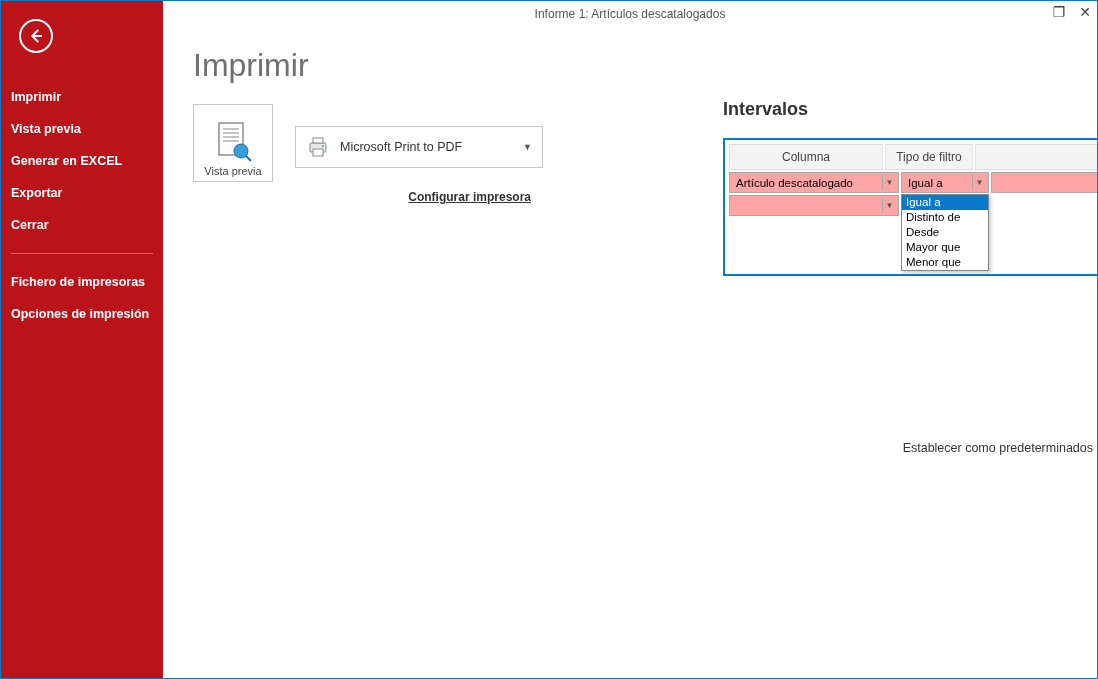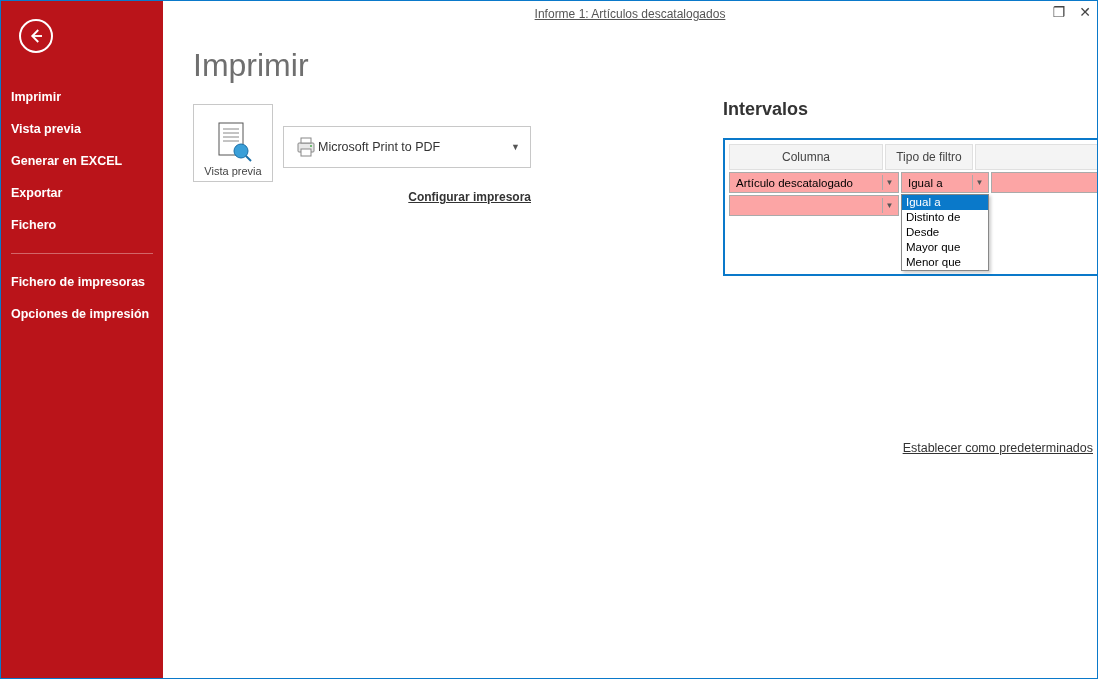--- a/index.html
+++ b/index.html
@@ -11,33 +11,33 @@
   .back-btn { width: 34px; height: 34px; border: 2px solid #fff; border-radius: 50%; margin: 0 0 28px 18px; display: flex; align-items: center; justify-content: center; cursor: pointer; }
   .back-btn svg { width: 18px; height: 18px; }
   .sidebar-item { font-size: 12.5px; font-weight: 600; padding: 9px 10px 9px 10px; cursor: pointer; }
   .sidebar-sep { height: 1px; background: rgba(255,255,255,.35); margin: 12px 10px 12px 10px; }
 
   
   .main { flex: 1; background: #fff; position: relative; }
 
   
   .titlebar { height: 26px; display: flex; justify-content: center; align-items: center; position: relative; }
-  .titlebar-title { font-size: 12px; color: #555; text-decoration: underline; }
+  .titlebar-title { font-size: 12px; color: #555; }
   .win-controls { position: absolute; right: 6px; top: 4px; display: flex; gap: 14px; }
   .win-controls span { font-size: 14px; color: #444; cursor: pointer; line-height: 1; }
 
   .content { padding: 20px 20px 0 30px; }
   .page-title { font-size: 32px; color: #6f6f6f; font-weight: 300; margin-bottom: 20px; }
 
   .print-row { display: flex; align-items: flex-start; gap: 10px; }
   .preview-box { width: 80px; height: 78px; border: 1px solid #c8c8c8; display: flex; flex-direction: column; align-items: center; justify-content: flex-end; padding-bottom: 4px; cursor: pointer; }
   .preview-box svg { width: 40px; height: 44px; }
   .preview-label { font-size: 11px; color: #444; }
 
-  .printer-select { border: 1px solid #c8c8c8; height: 42px; margin-top: 22px; width: 248px; display: flex; align-items: center; padding: 0 10px; cursor: pointer; position: relative; }
+  .printer-select { border: 1px solid #c8c8c8; height: 42px; margin-top: 22px; width: 248px; display: flex; align-items: center; padding: 0 10px; gap: 10px; cursor: pointer; position: relative; margin-left: 12px; }
   .printer-select svg { width: 24px; height: 24px; }
   .printer-name { font-size: 12.5px; color: #333; flex: 1; }
   .dd-arrow { font-size: 9px; color: #555; }
 
   .config-link { font-size: 12px; color: #333; text-decoration: underline; margin-top: 8px; text-align: right; width: 338px; cursor: pointer; font-weight: bold; }
 
   
   .intervals { position: absolute; top: 98px; left: 560px; width: 530px; }
   .intervals-title { font-size: 18px; color: #333; font-weight: 600; margin-bottom: 18px; }
   .interval-grid { border: 2px solid #0a79ca; padding: 4px 4px 58px 4px; }
@@ -52,37 +52,37 @@
   .cell-input .dd { position: absolute; right: 2px; top: 2px; width: 14px; height: 15px; border-left: 1px solid #aaa; display:flex;align-items:center;justify-content:center; font-size:8px; color:#555; cursor:pointer;}
   .col-col.cell-input { width: 170px; }
   .col-type.cell-input { width: 88px; }
   .col-filter.cell-input { flex: 1; text-align: right; justify-content:flex-end; padding-right:8px;}
 
   
   .dropdown-open { position:absolute; top:22px; left:172px; width:88px; background:#fff; border:1px solid #888; box-shadow: 2px 2px 3px rgba(0,0,0,.2); z-index:10;}
   .dropdown-open div { font-size: 11.5px; padding: 0px 4px; line-height:1.3; cursor:pointer;}
   .dropdown-open div.sel { background:#0a79ca; color:#fff; }
 
-  .set-default { position:absolute; right: 4px; top: 440px; font-size:12.5px; color:#333; text-decoration: underline; cursor:pointer; }
+  .set-default { position:absolute; right: 4px; top: 440px; font-size:12.5px; color:#333; cursor:pointer; }
 </style>
 </head>
 <body>
 
 <div class="sidebar">
   <div class="back-btn">
     <svg viewBox="0 0 24 24">
       <path d="M15 4 L7 12 L15 20" stroke="#fff" stroke-width="2.5" fill="none"></path>
       <path d="M7 12 H20" stroke="#fff" stroke-width="2.5"></path>
     </svg>
   </div>
   <div class="sidebar-item">Imprimir</div>
   <div class="sidebar-item">Vista previa</div>
   <div class="sidebar-item">Generar en EXCEL</div>
   <div class="sidebar-item">Exportar</div>
-  <div class="sidebar-item">Fichero</div>
+  <div class="sidebar-item">Cerrar</div>
   <div class="sidebar-sep"></div>
   <div class="sidebar-item">Fichero de impresoras</div>
   <div class="sidebar-item">Opciones de impresión</div>
 </div>
 
 <div class="main">
 
   <div class="titlebar">
     <div class="titlebar-title">Informe 1: Artículos descatalogados</div>
     <div class="win-controls">

